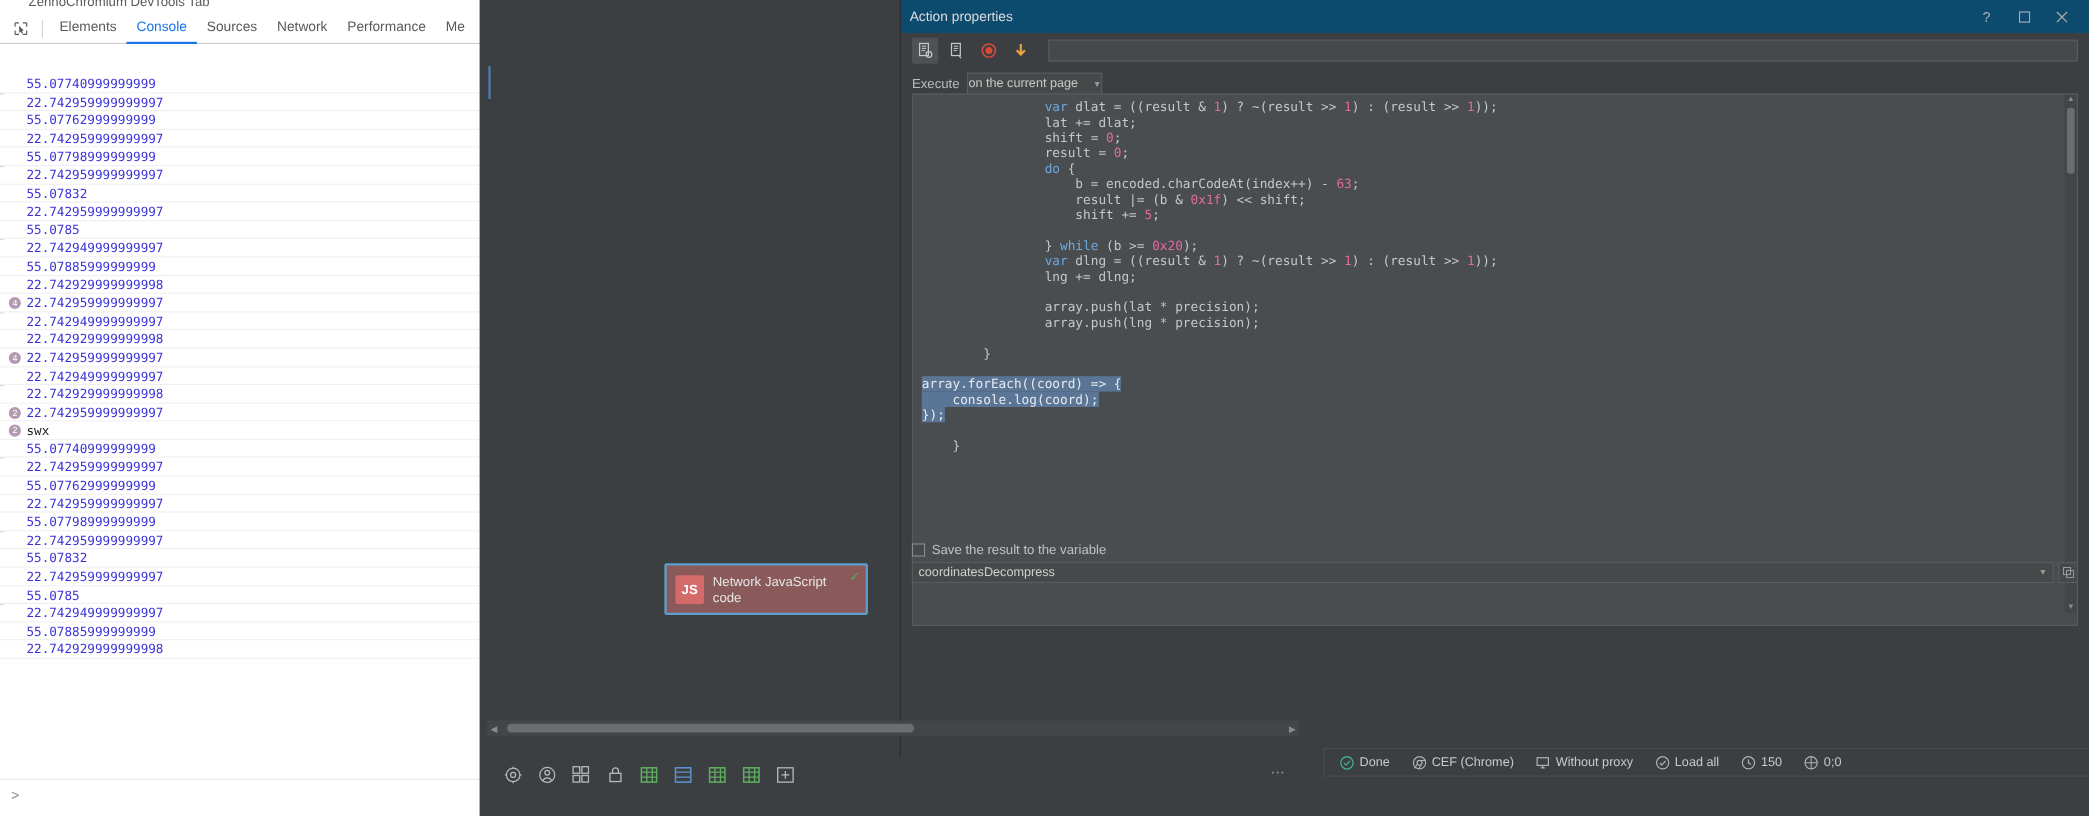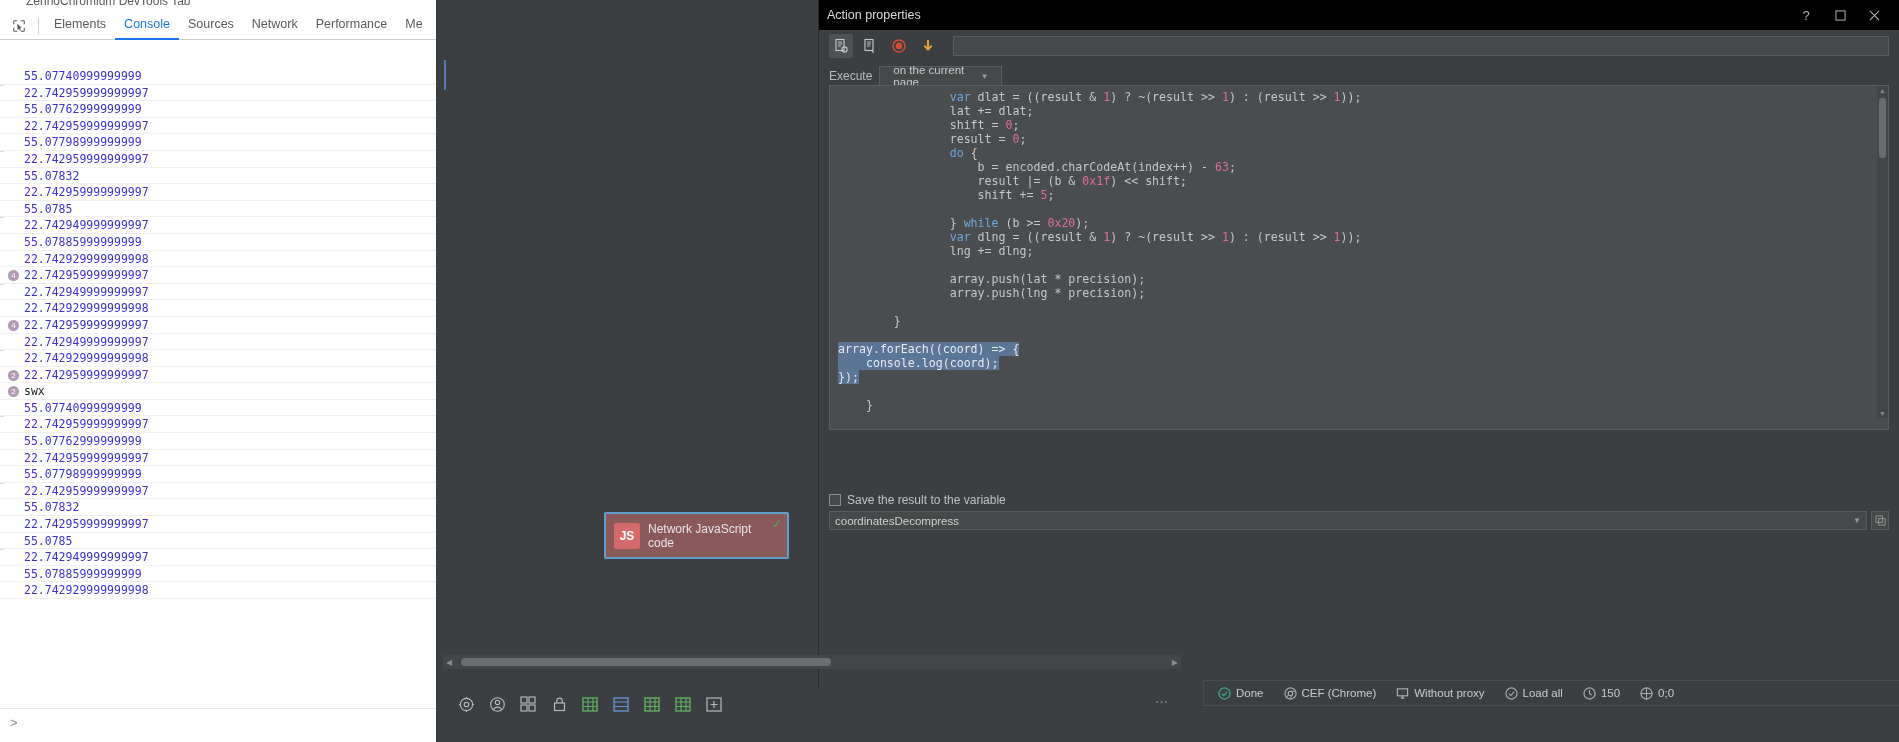--- a/index.html
+++ b/index.html
@@ -110,21 +110,21 @@
     position: absolute; right: 5px; top: 3px; color: #4caf50; font-size: 12px;
   }
 
   
   .dialog {
     position: absolute; left: 818px; top: 0; width: 1081px; height: 742px;
     background: #3c3f41; border-left: 1px solid #2b2b2b;
     color: #bbbbbb; font-size: 12px;
   }
   .dlg-title {
-    height: 30px; background: #000000; display: flex; align-items: center;
+    height: 30px; background: #0c4a6e; display: flex; align-items: center;
     padding: 0 8px; font-size: 12.5px; color: #dcdcdc;
   }
   .dlg-title .spacer { flex: 1; }
   .dlg-title .win-btn {
     width: 34px; height: 29px; display: flex; align-items: center;
     justify-content: center; color: #b0b0b0; font-size: 13px;
   }
   .dlg-toolbar {
     height: 32px; display: flex; align-items: center; gap: 5px;
     padding: 0 10px; background: #3c3f41;
@@ -138,27 +138,27 @@
     flex: 1; height: 20px; background: #45494a;
     border: 1px solid #5a5d5e; margin-left: 8px;
   }
   .exec-row {
     display: flex; align-items: center; gap: 7px;
     padding: 4px 10px 6px 10px; font-size: 12px;
   }
   .combo {
     background: #45494a; border: 1px solid #5a5d5e;
     height: 20px; width: 123px; display: flex; align-items: center;
-    padding: 0 13px; font-size: 11.5px; color: #c8c8c8;
+    padding: 0 0; font-size: 11.5px; color: #c8c8c8;
   }
   .combo .cv { flex: 1; }
   .combo .arrow { color: #9a9a9a; font-size: 8px; }
 
   .editor-wrap {
-    position: absolute; left: 10px; top: 85px; right: 10px; height: 345px;
+    position: absolute; left: 10px; top: 85px; right: 10px; height: 484px;
     background: #4a4d4f; border: 1px solid #5a5d5e; overflow: hidden;
   }
   .editor {
     position: absolute; left: 0; top: 0; right: 11px; bottom: 11px;
     padding: 4px 0 0 8px;
     font-family: "DejaVu Sans Mono", monospace;
     font-size: 11.6px; line-height: 14px; color: #c5c8c6;
     white-space: pre; overflow: hidden;
   }
   .editor .ln { height: 14px; }

